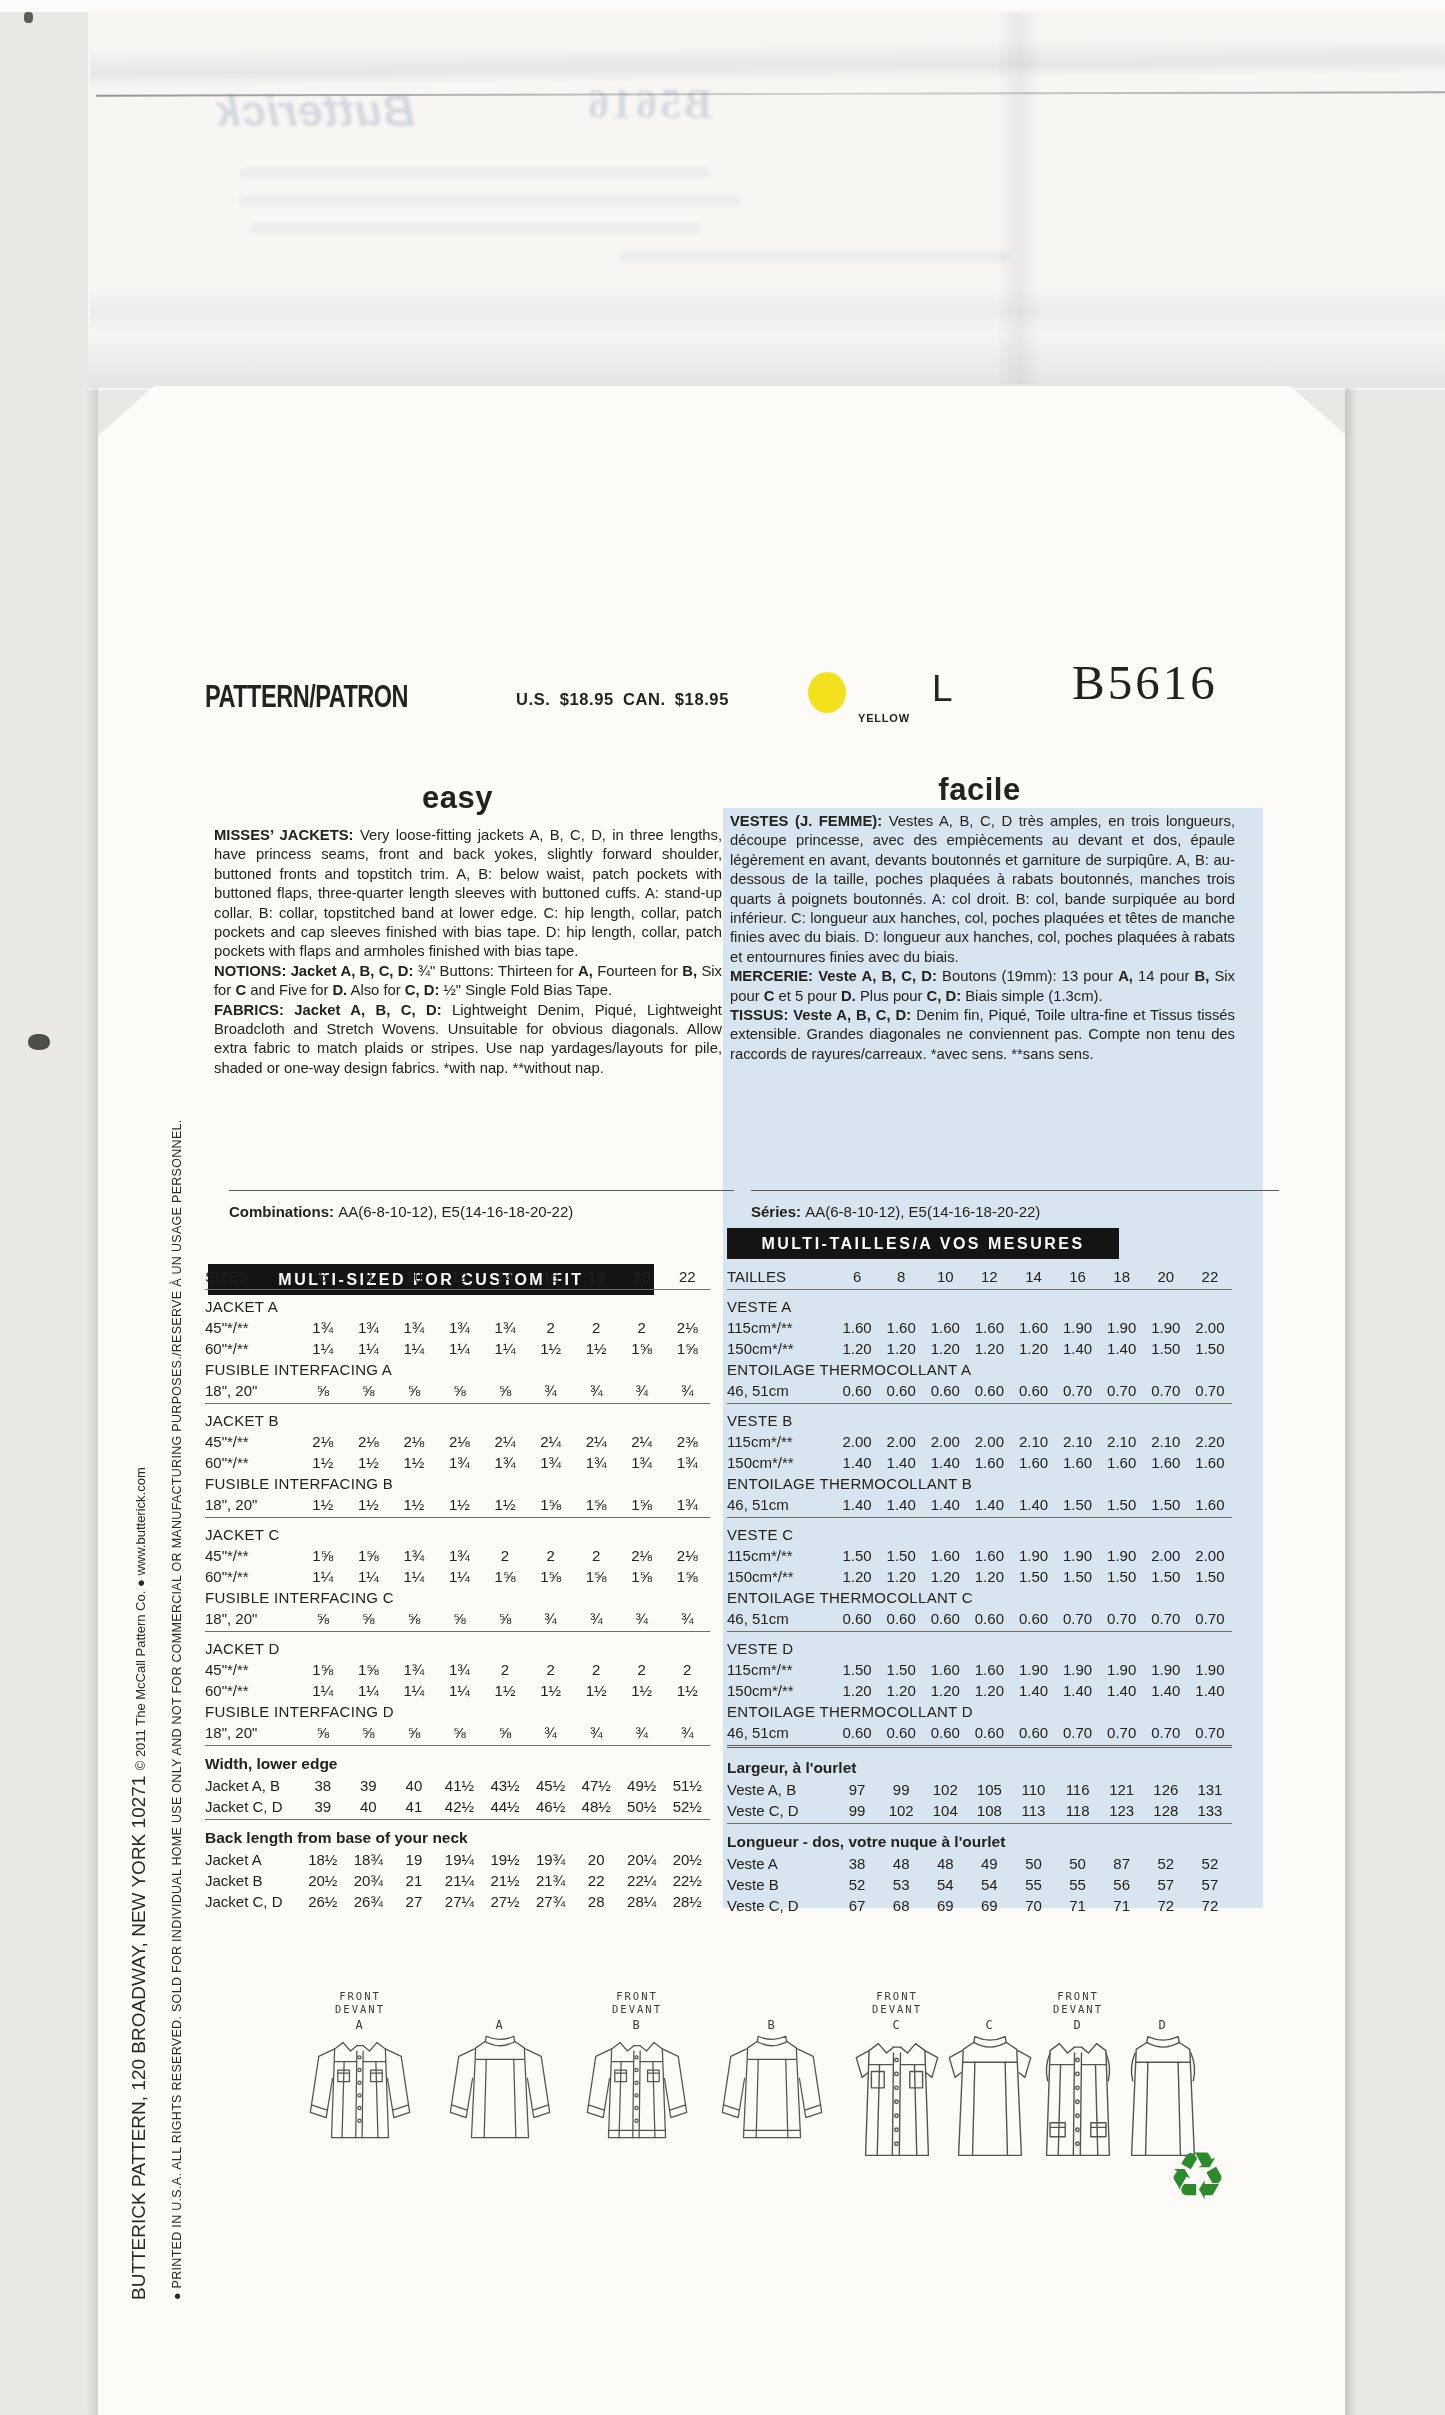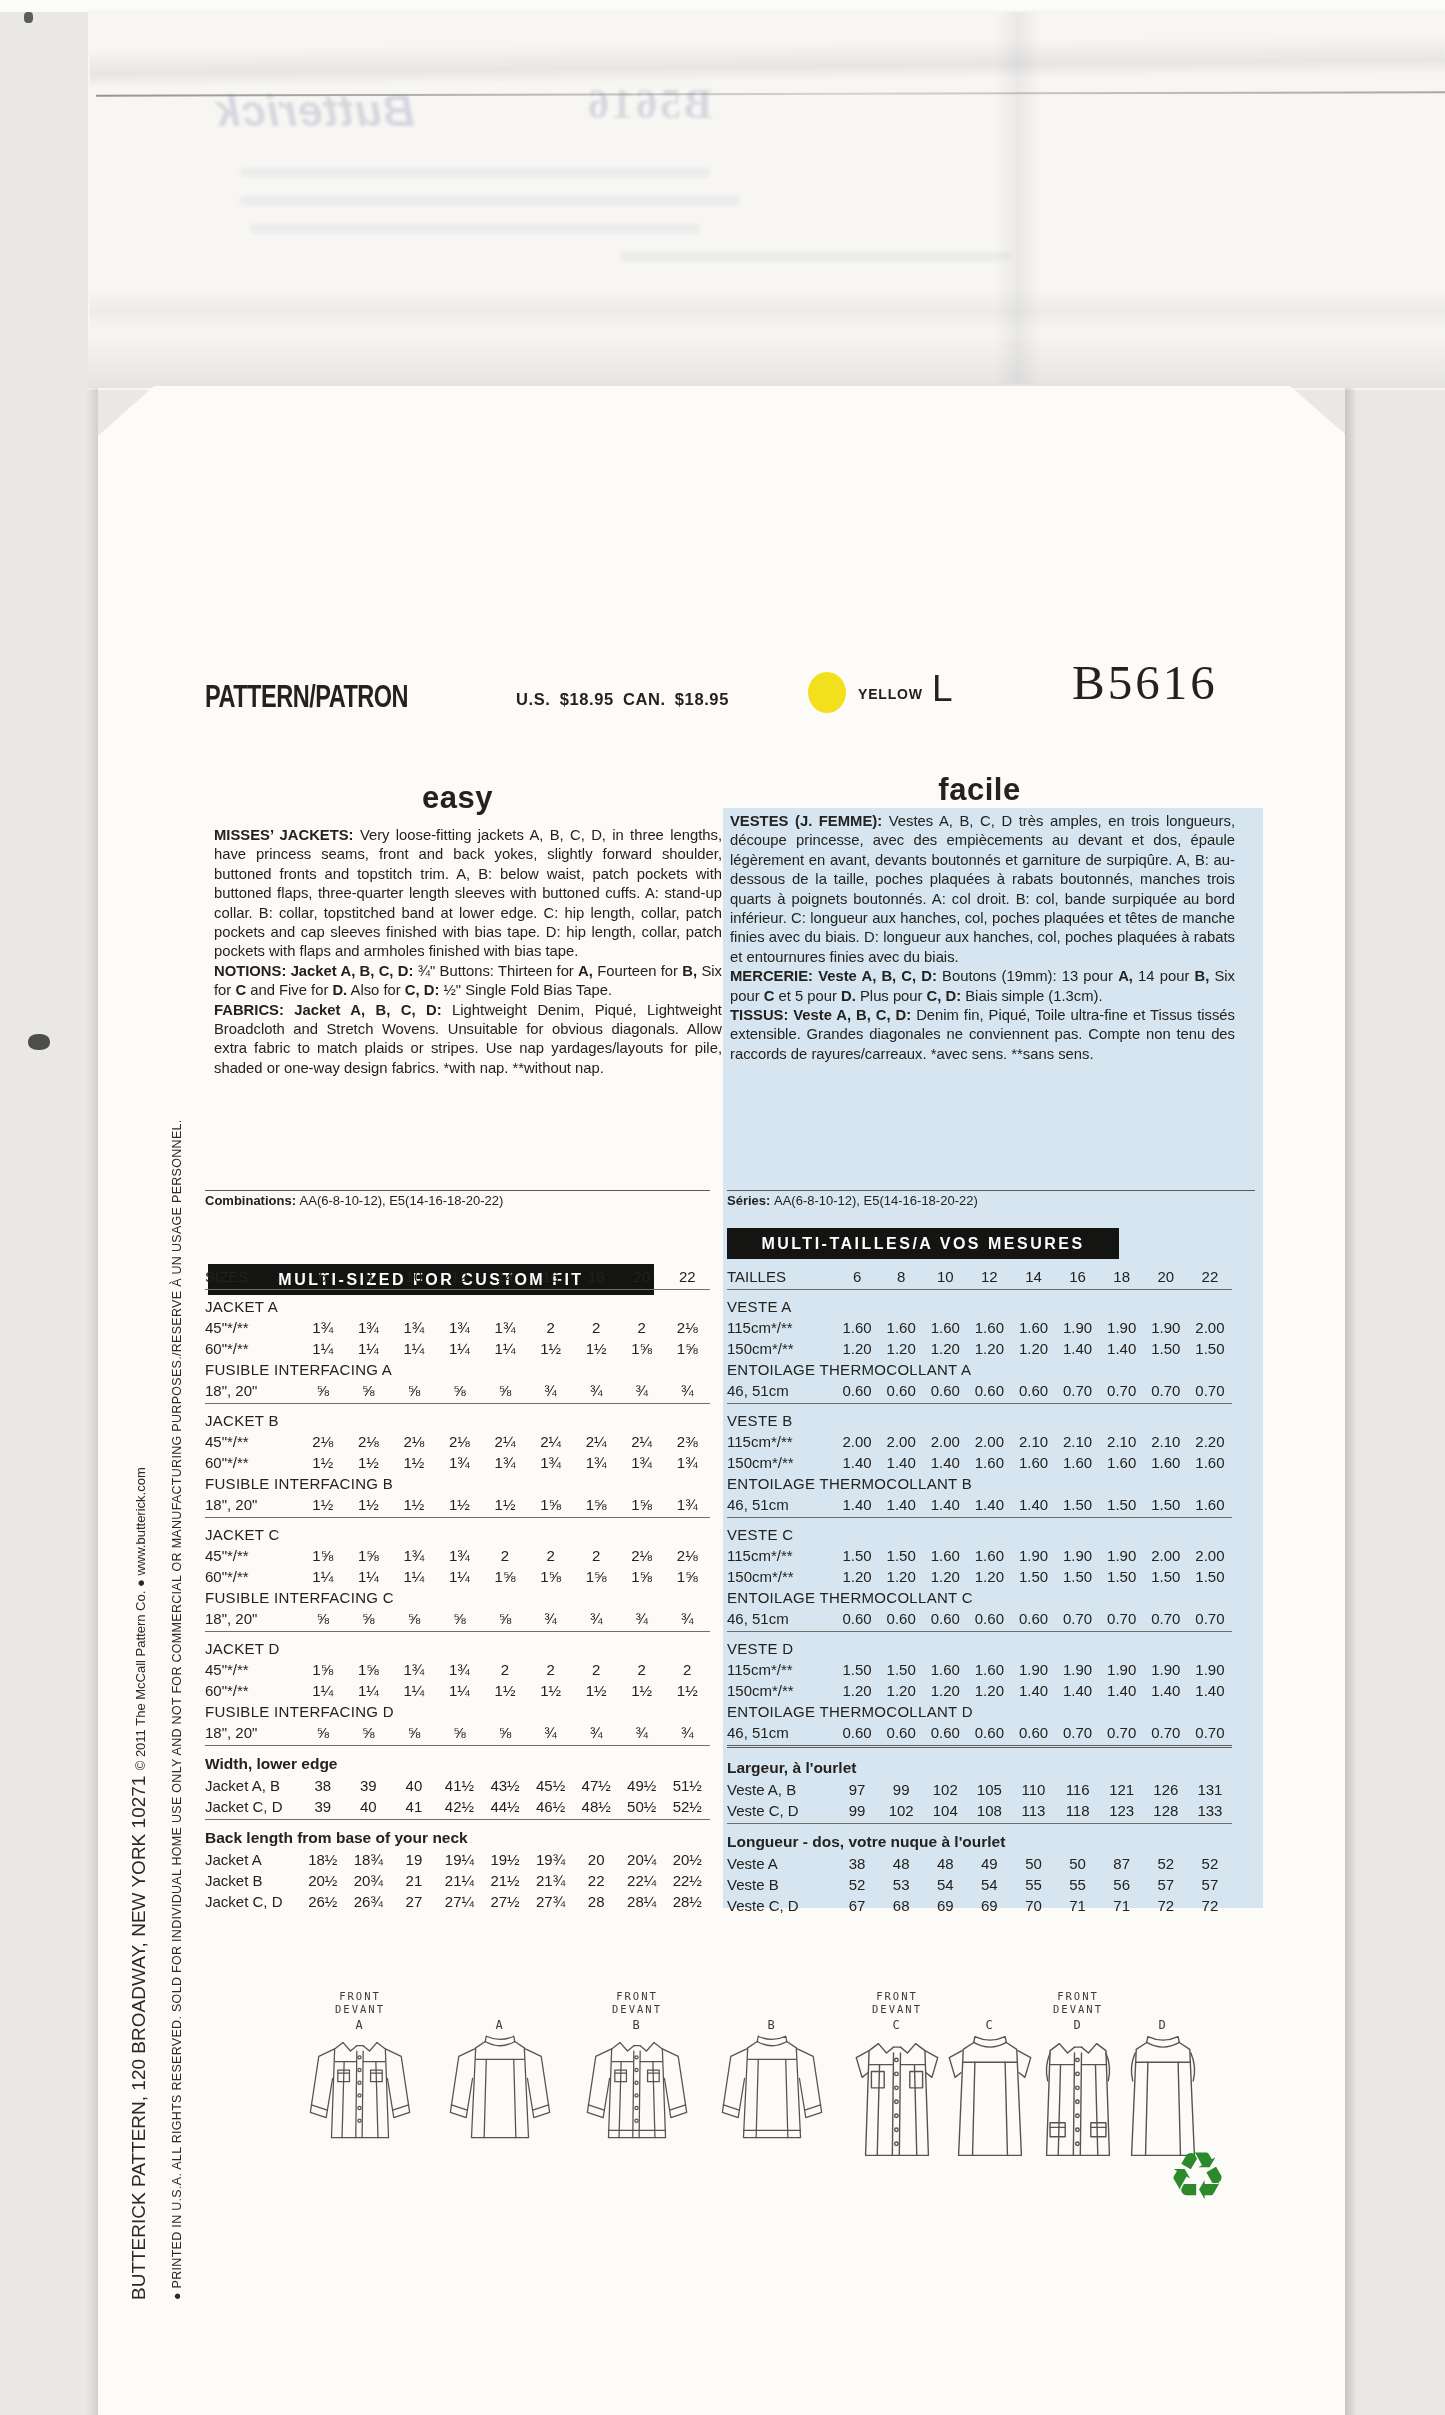--- a/index.html
+++ b/index.html
@@ -32,33 +32,33 @@
   
   .ghost{position:absolute;transform:scaleX(-1);color:rgba(140,150,178,.30);filter:blur(1.6px);font-weight:bold;}
   .ghost-brand{left:215px;top:86px;font-size:44px;font-style:italic;letter-spacing:1px;}
   .ghost-number{left:585px;top:80px;font-size:42px;font-family:"Liberation Serif",serif;letter-spacing:3px;}
   .gsm{position:absolute;background:rgba(150,160,188,.12);filter:blur(2.2px);height:9px;border-radius:4px;}
   
   .pattern-label{position:absolute;left:205px;top:678px;font-size:24px;font-weight:600;
     transform:scale(.98,1.3);transform-origin:left top;letter-spacing:-.5px;}
   .price{position:absolute;left:516px;top:690px;font-size:16.5px;font-weight:bold;letter-spacing:.6px;word-spacing:4px;}
   .color-dot{position:absolute;left:808px;top:672px;width:38px;height:41px;border-radius:50%;background:#f2e01c;}
-  .color-name{position:absolute;left:858px;top:686px;font-size:14px;font-weight:bold;letter-spacing:.8px;}
+  .color-name{position:absolute;left:858px;top:712px;font-size:11px;font-weight:bold;letter-spacing:.8px;}
   .size-letter{position:absolute;left:932px;top:668px;font-size:37px;font-weight:400;}
   .pattern-number{position:absolute;left:1072px;top:654px;font-size:49px;font-family:"Liberation Serif",serif;letter-spacing:3px;text-align:center;}
   
   .difficulty{position:absolute;width:505px;text-align:center;font-size:31px;font-weight:bold;letter-spacing:.5px;}
   .difficulty.en{left:205px;top:780px;}
   .difficulty.fr{left:727px;top:772px;}
   .bluebg{position:absolute;left:723px;top:808px;width:540px;height:1100px;background:#d7e5f0;}
   .para{position:absolute;font-size:14.8px;line-height:19.4px;text-align:justify;}
   .para.en{left:214px;top:826px;width:508px;}
   .para.fr{left:730px;top:812px;width:505px;}
   .para p{margin:0;}
-  .combos{position:absolute;border-top:1px solid #5c5b57;padding-top:2px;font-size:13px;}
+  .combos{position:absolute;border-top:1px solid #5c5b57;padding-top:12px;font-size:15px;margin-left:24px;}
   .combos.en{left:205px;top:1190px;width:505px;}
   .combos.fr{left:727px;top:1190px;width:528px;}
   .blackbar{position:absolute;height:31px;background:#141412;color:#fff;font-weight:bold;
     font-size:16px;letter-spacing:2.5px;text-align:center;line-height:31px;}
   .blackbar.en{left:208px;top:1228px;width:446px;margin-top:36px;}
   .blackbar.fr{left:727px;top:1228px;width:392px;}
   
   .dtable{position:absolute;width:505px;--lw:95px;}
   .dtable.en{left:205px;top:1266px;}
   .dtable.fr{left:727px;top:1266px;--lw:108px;}

